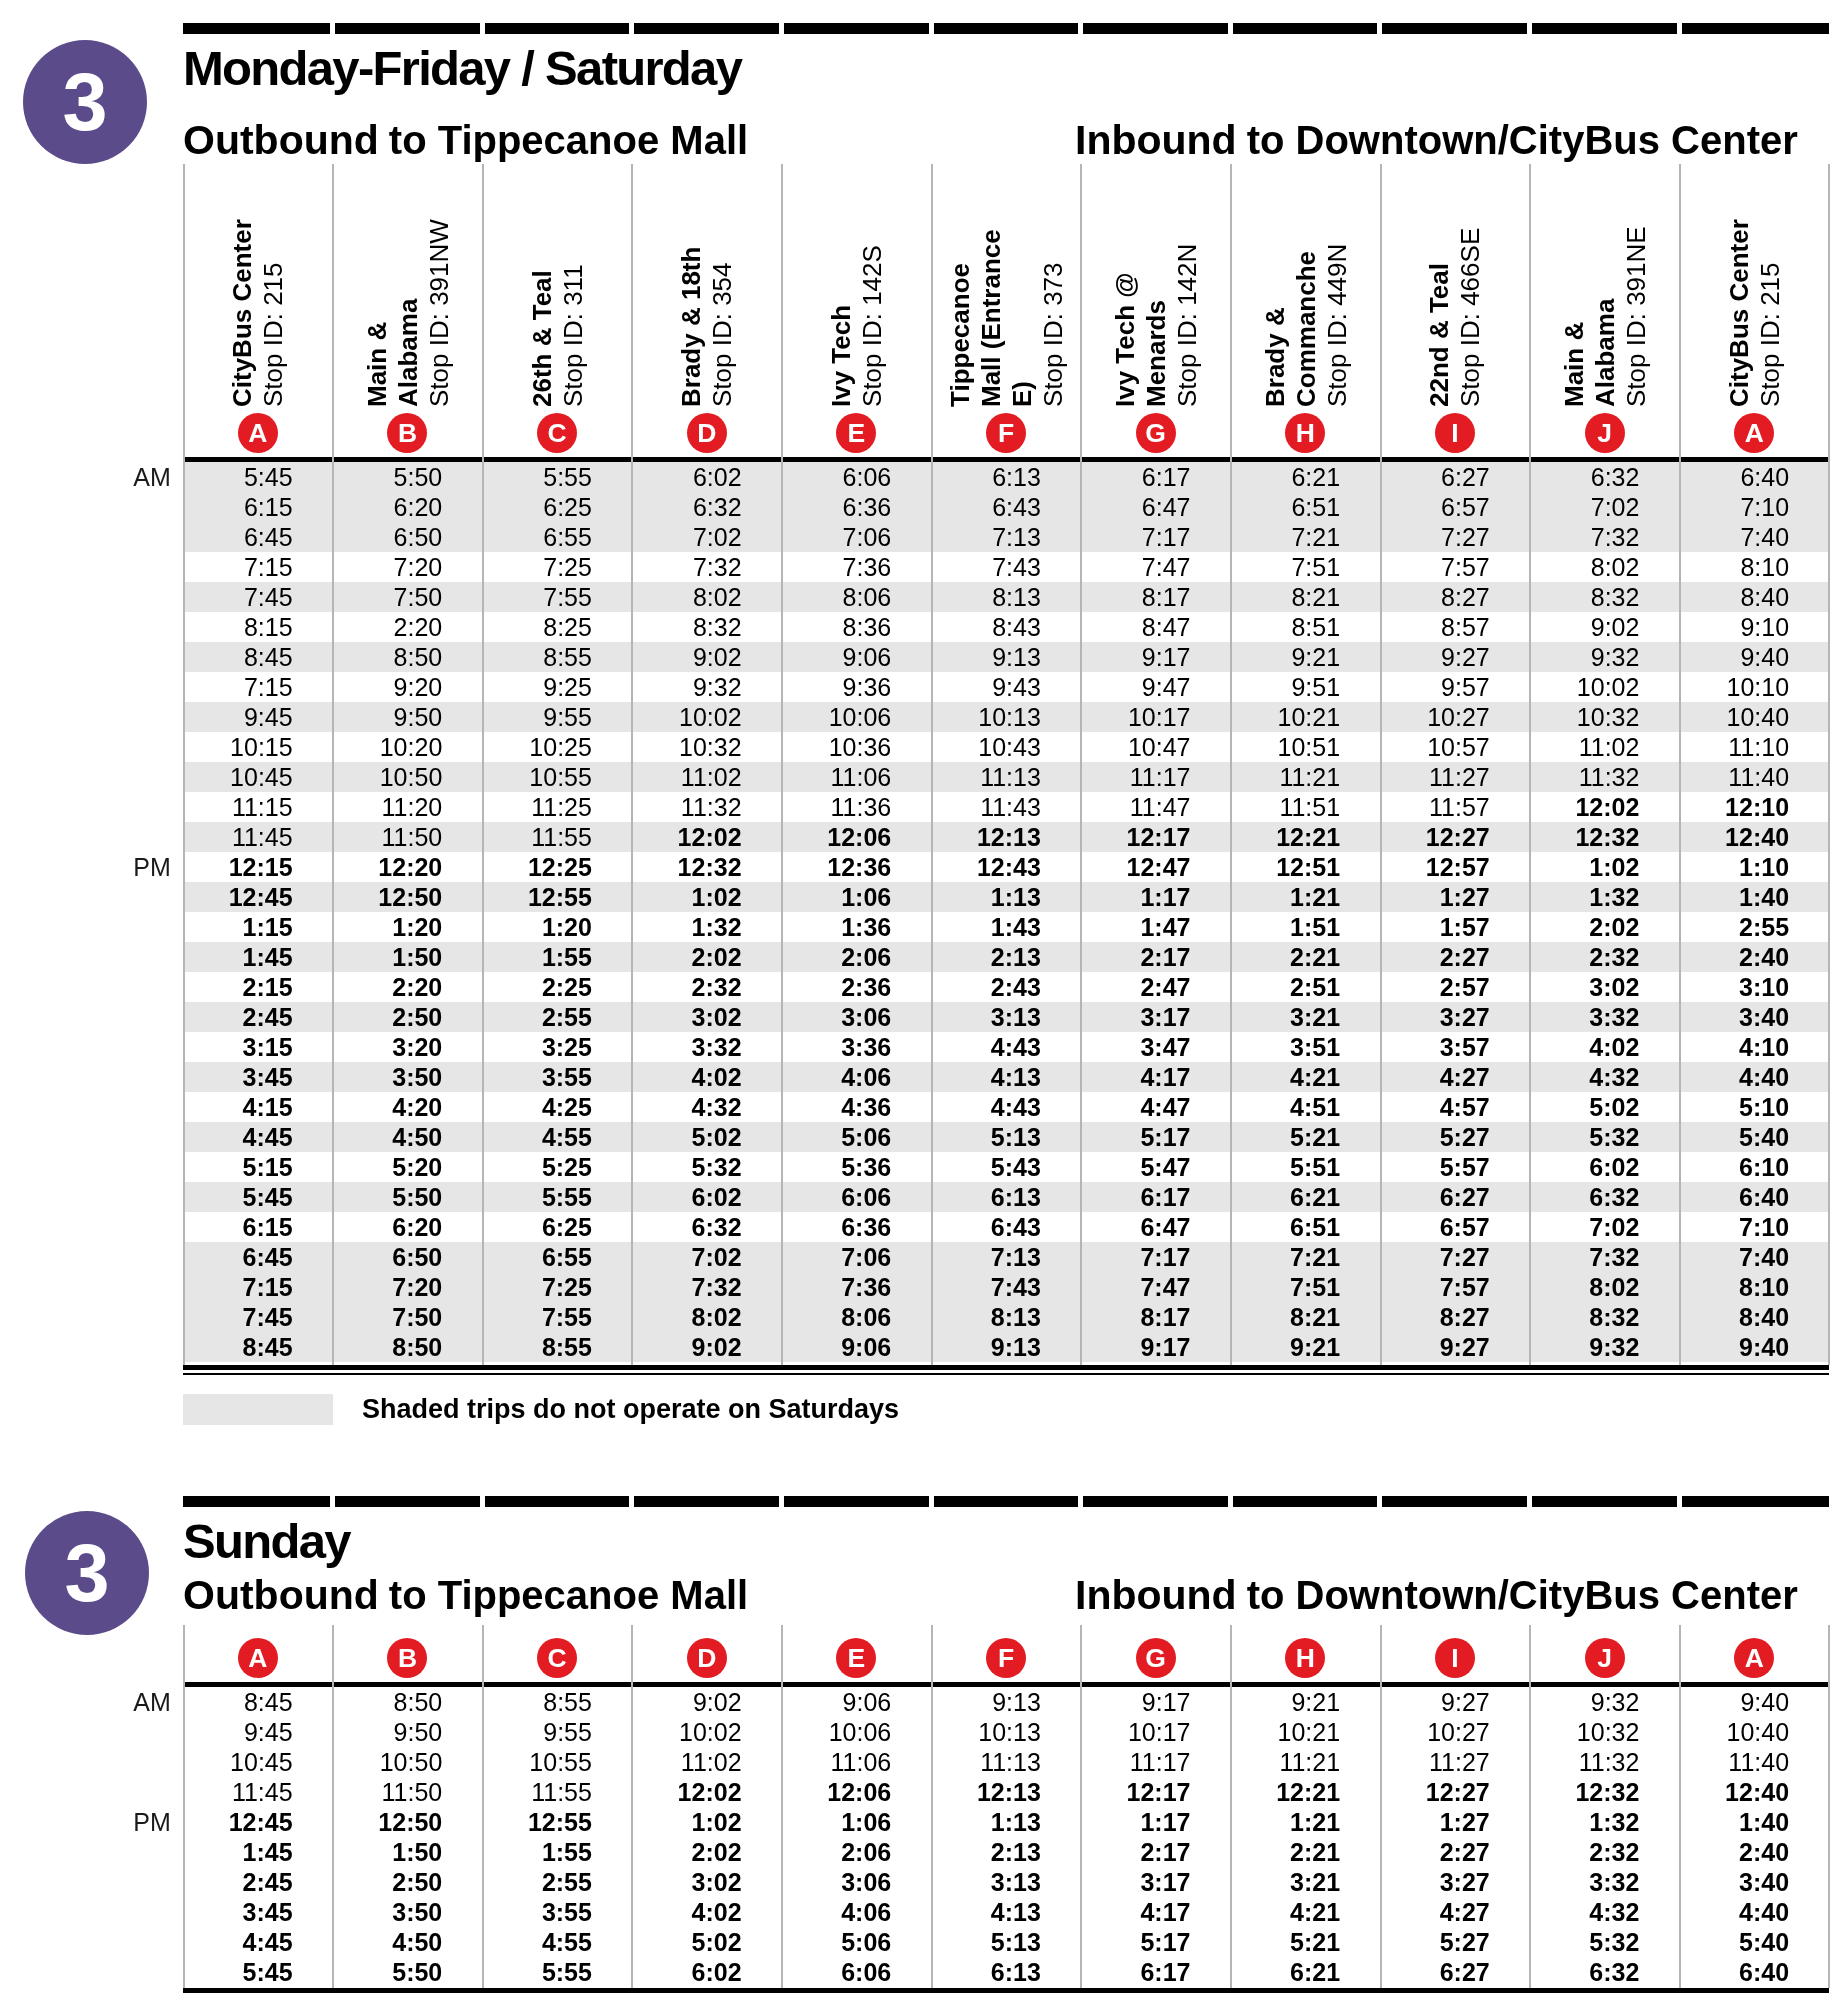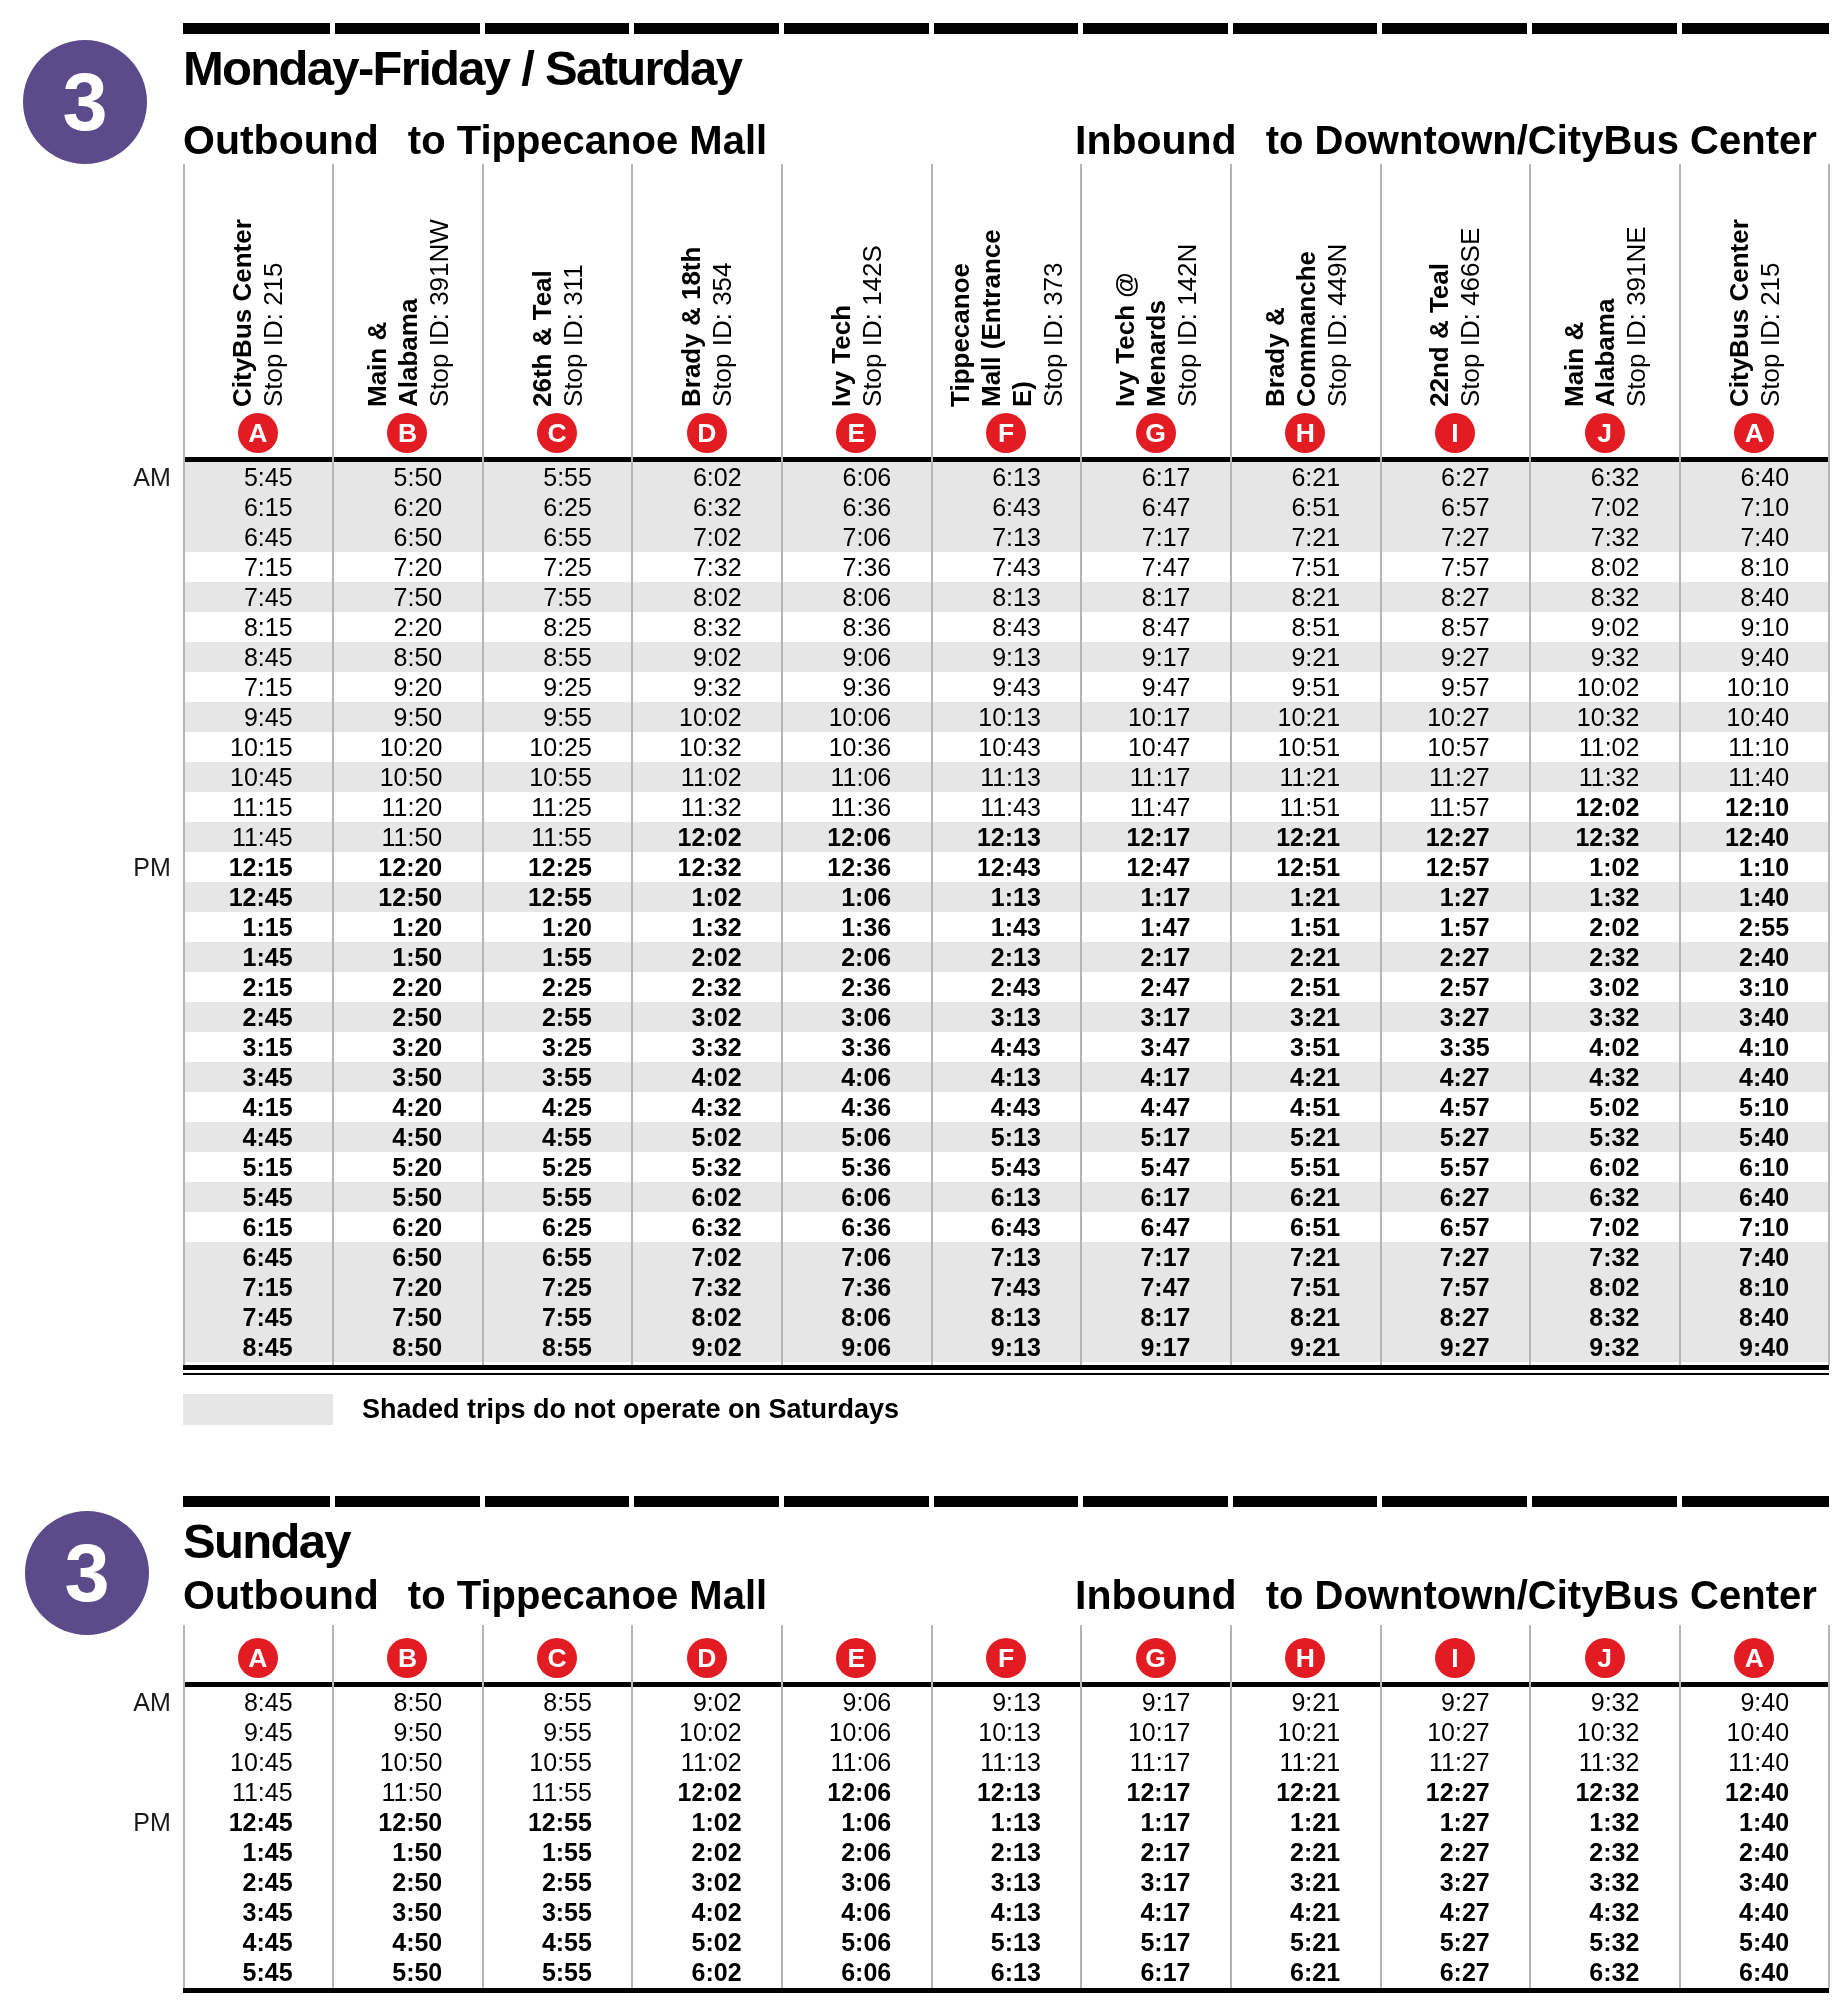--- a/index.html
+++ b/index.html
@@ -9,21 +9,21 @@
     --red:#e31b22; --purple:#5c4b8a; --shade:#e6e6e6; --line:#b5b5b5;
   }
   .topbar { position:absolute; left:183px; width:1646px; height:10.7px; background:#000; }
   .bar-gap { position:absolute; top:0; width:5px; height:10.7px; background:#fff; }
   .badge {
     position:absolute; width:124px; height:124px; border-radius:50%;
     background:var(--purple); color:#fff; display:flex; align-items:center; justify-content:center;
     font-size:81px; font-weight:700;
   }
   .sec-title { position:absolute; left:183px; font-size:49px; font-weight:700; letter-spacing:-1.7px; white-space:nowrap; }
-  .sub-row { position:absolute; left:183px; display:flex; align-items:baseline; gap:29px; white-space:nowrap; }
+  .sub-row { position:absolute; left:183px; display:flex; align-items:baseline; gap:10px; white-space:nowrap; }
   .dir-label { font-size:41px; font-weight:700; }
   .dir-dest  { font-size:40px; font-weight:700; }
   .vline { position:absolute; width:1.7px; background:var(--line); z-index:5; }
   .hcell { position:absolute; top:164px; height:243px; width:150px; display:flex; justify-content:center; align-items:flex-end; overflow:visible; }
   .rot { writing-mode:vertical-rl; transform:rotate(180deg); height:100%; }
   .rot .stop-name { font-weight:700; white-space:pre-line; font-size:26px; line-height:31px; }
   .rot .stop-id   { font-size:26px; line-height:31px; }
   .circles { position:absolute; left:183px; width:1646px; display:flex; }
   .circles .ccell { width:150px; display:flex; justify-content:center; }
   .letter-circle {
@@ -489,21 +489,21 @@
       <div class="gutter"></div>
       <div class="tband">
         <div class="tcell pm">3:15</div>
         <div class="tcell pm">3:20</div>
         <div class="tcell pm">3:25</div>
         <div class="tcell pm">3:32</div>
         <div class="tcell pm">3:36</div>
         <div class="tcell pm">4:43</div>
         <div class="tcell pm">3:47</div>
         <div class="tcell pm">3:51</div>
-        <div class="tcell pm">3:35</div>
+        <div class="tcell pm">3:57</div>
         <div class="tcell pm">4:02</div>
         <div class="tcell pm">4:10</div>
       </div>
     </div>
     <div class="trow shaded">
       <div class="gutter"></div>
       <div class="tband">
         <div class="tcell pm">3:45</div>
         <div class="tcell pm">3:50</div>
         <div class="tcell pm">3:55</div>

